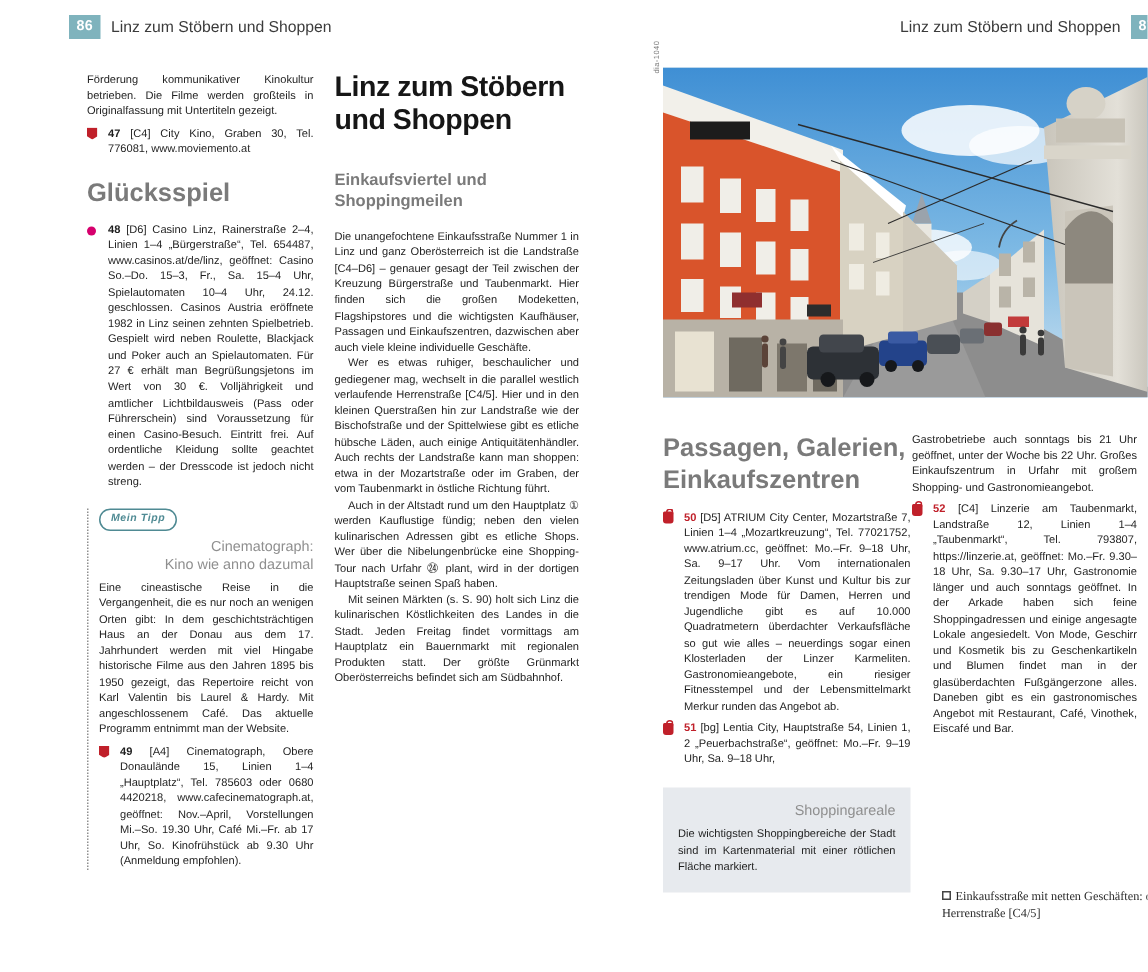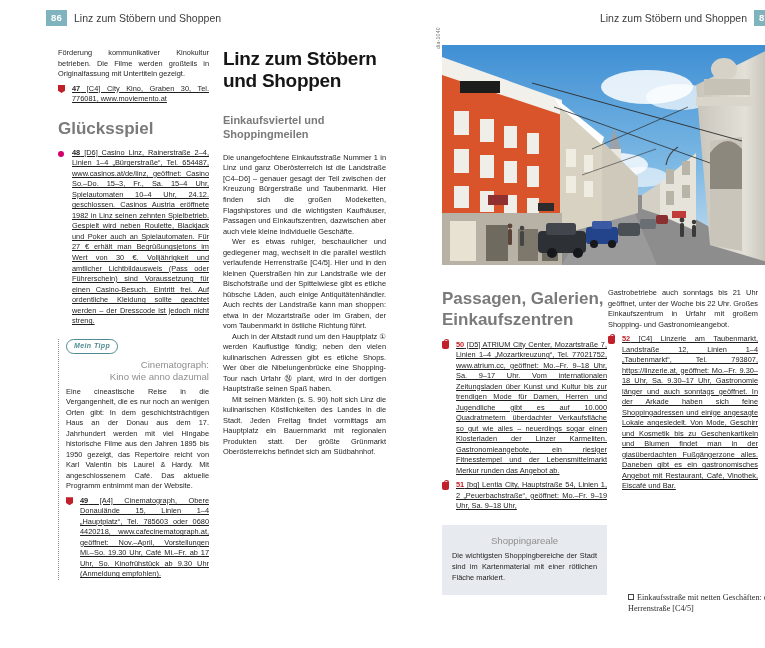--- a/index.html
+++ b/index.html
@@ -91,21 +91,20 @@
 
   p { margin: 0 0 0 0; text-align: justify; hyphens: auto; }
   p.indent { text-indent: 9px; }
 
   
   .entry {
     position: relative;
     padding-left: 14px;
     margin-top: 4px;
     text-align: justify;
-    text-decoration: underline;
   }
   .entry .num {
     font-weight: bold;
     font-size: 7.4px;
   }
   .marker {
     position: absolute;
     left: 0;
     top: 1.5px;
     width: 8px;
@@ -170,21 +169,21 @@
   
   .greybox {
     background: #e7eaee;
     padding: 9px 10px 11px 10px;
     margin-top: 13px;
   }
   .greybox .gbtitle {
     font-size: 9.6px;
     color: #8f8f8f;
     margin-bottom: 4px;
-    text-align: center;
+    text-align: right;
   }
   .greybox p { font-size: 7.4px; line-height: 1.45; }
 
   
   .photo-wrap {
     position: absolute;
     left: 414px;
     top: 45px;
     width: 336px;
     height: 220px;

